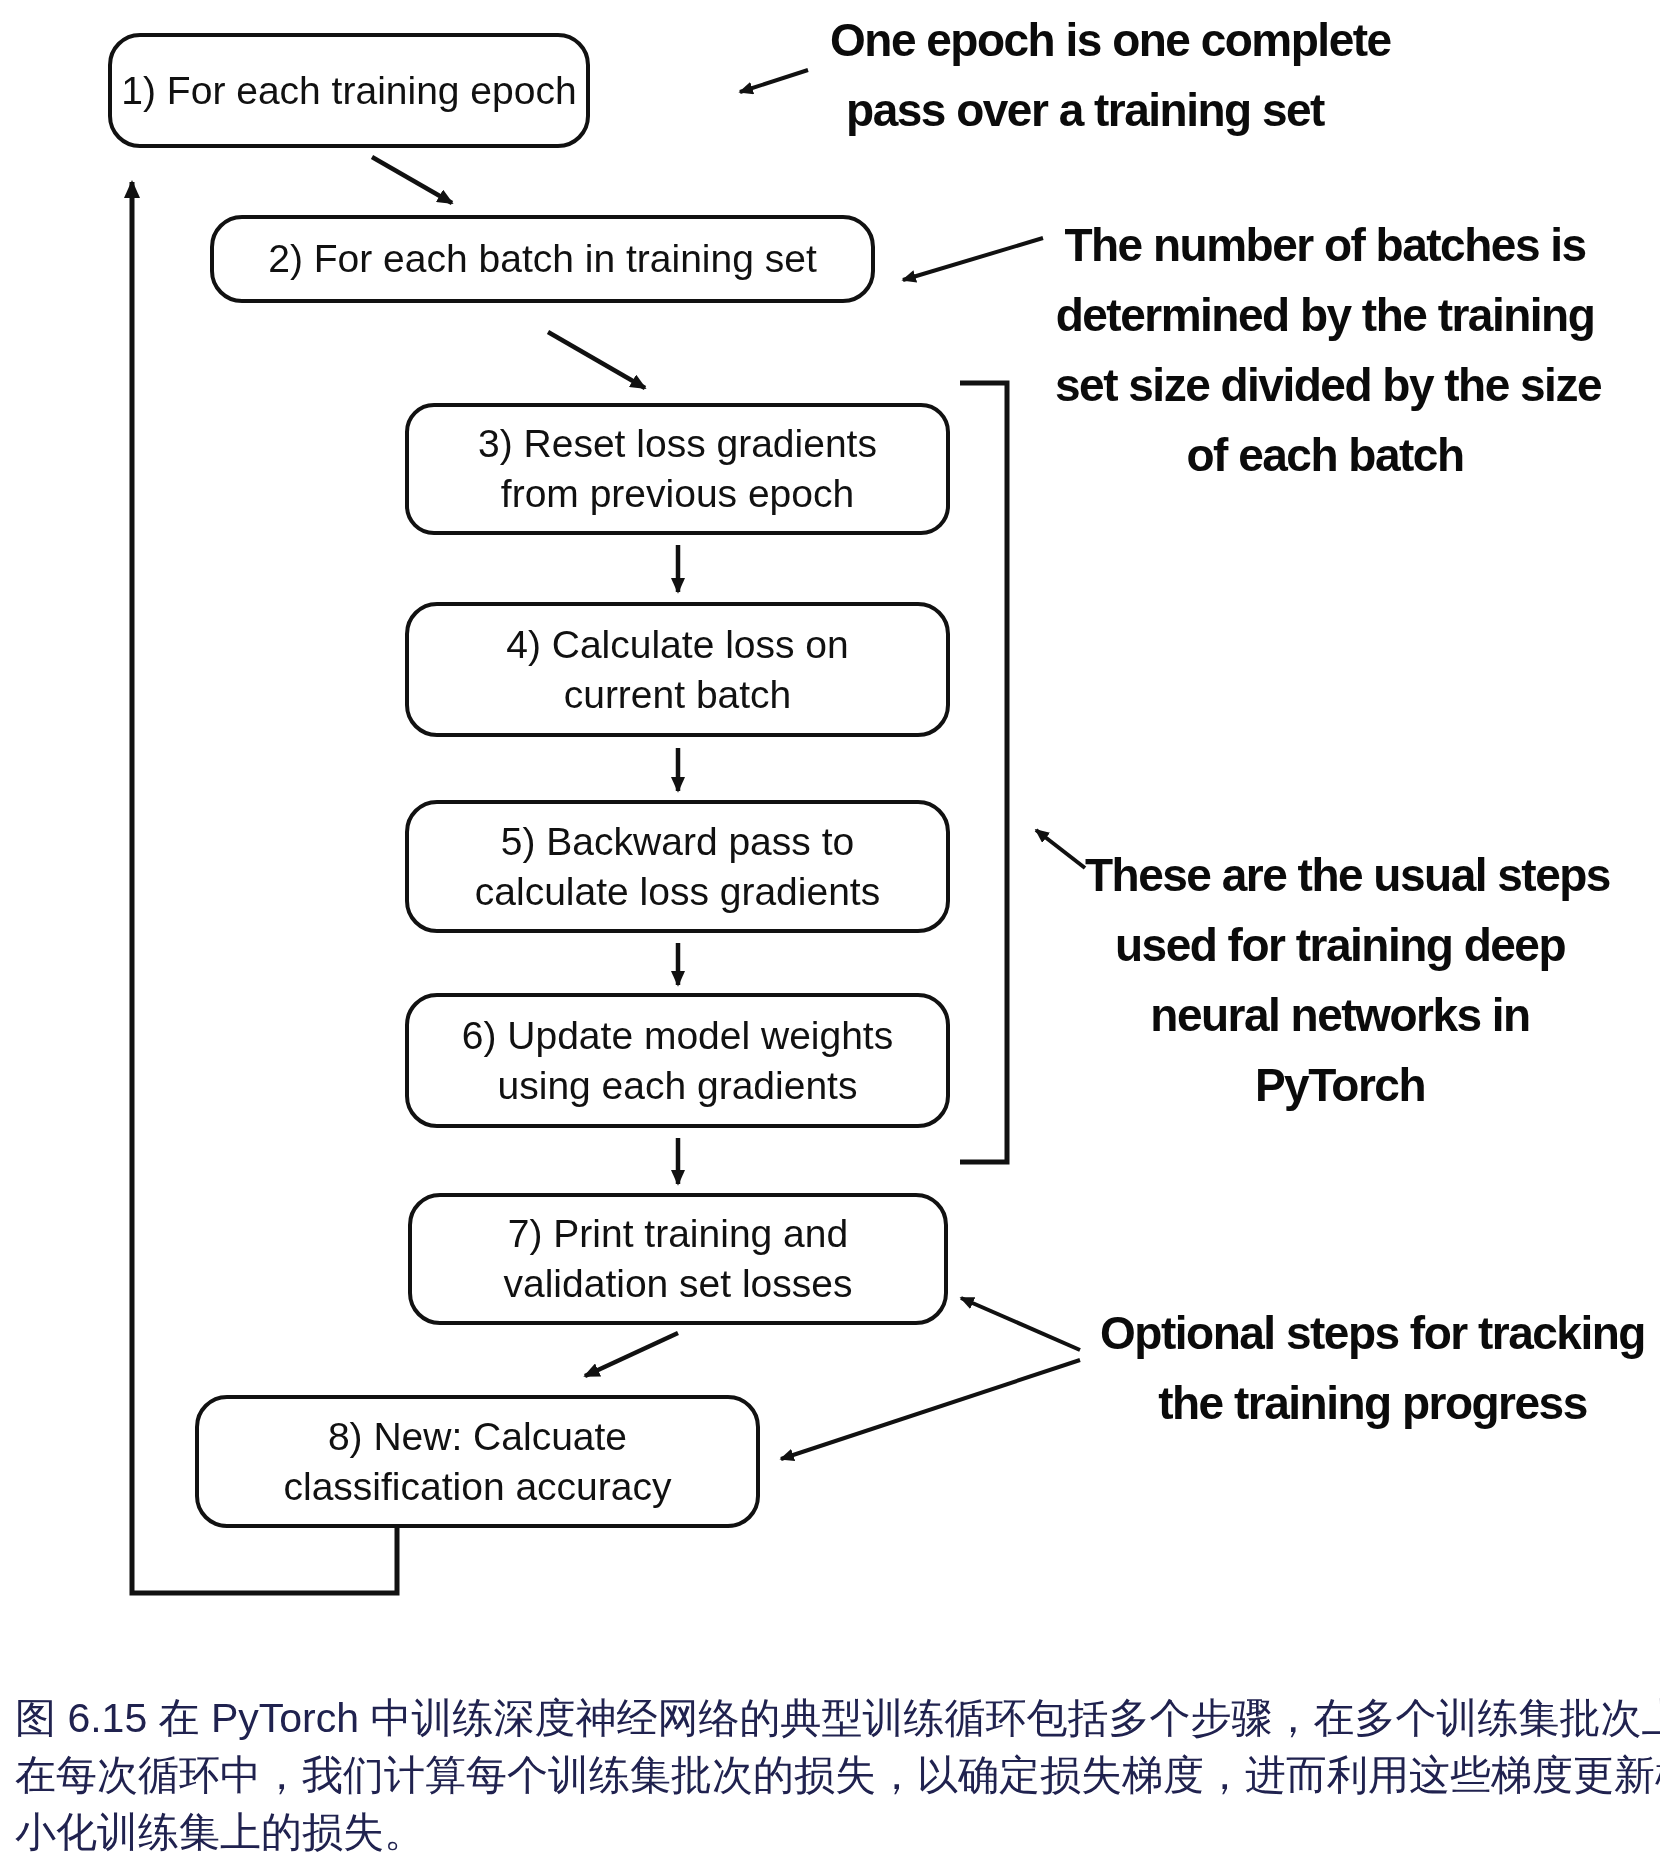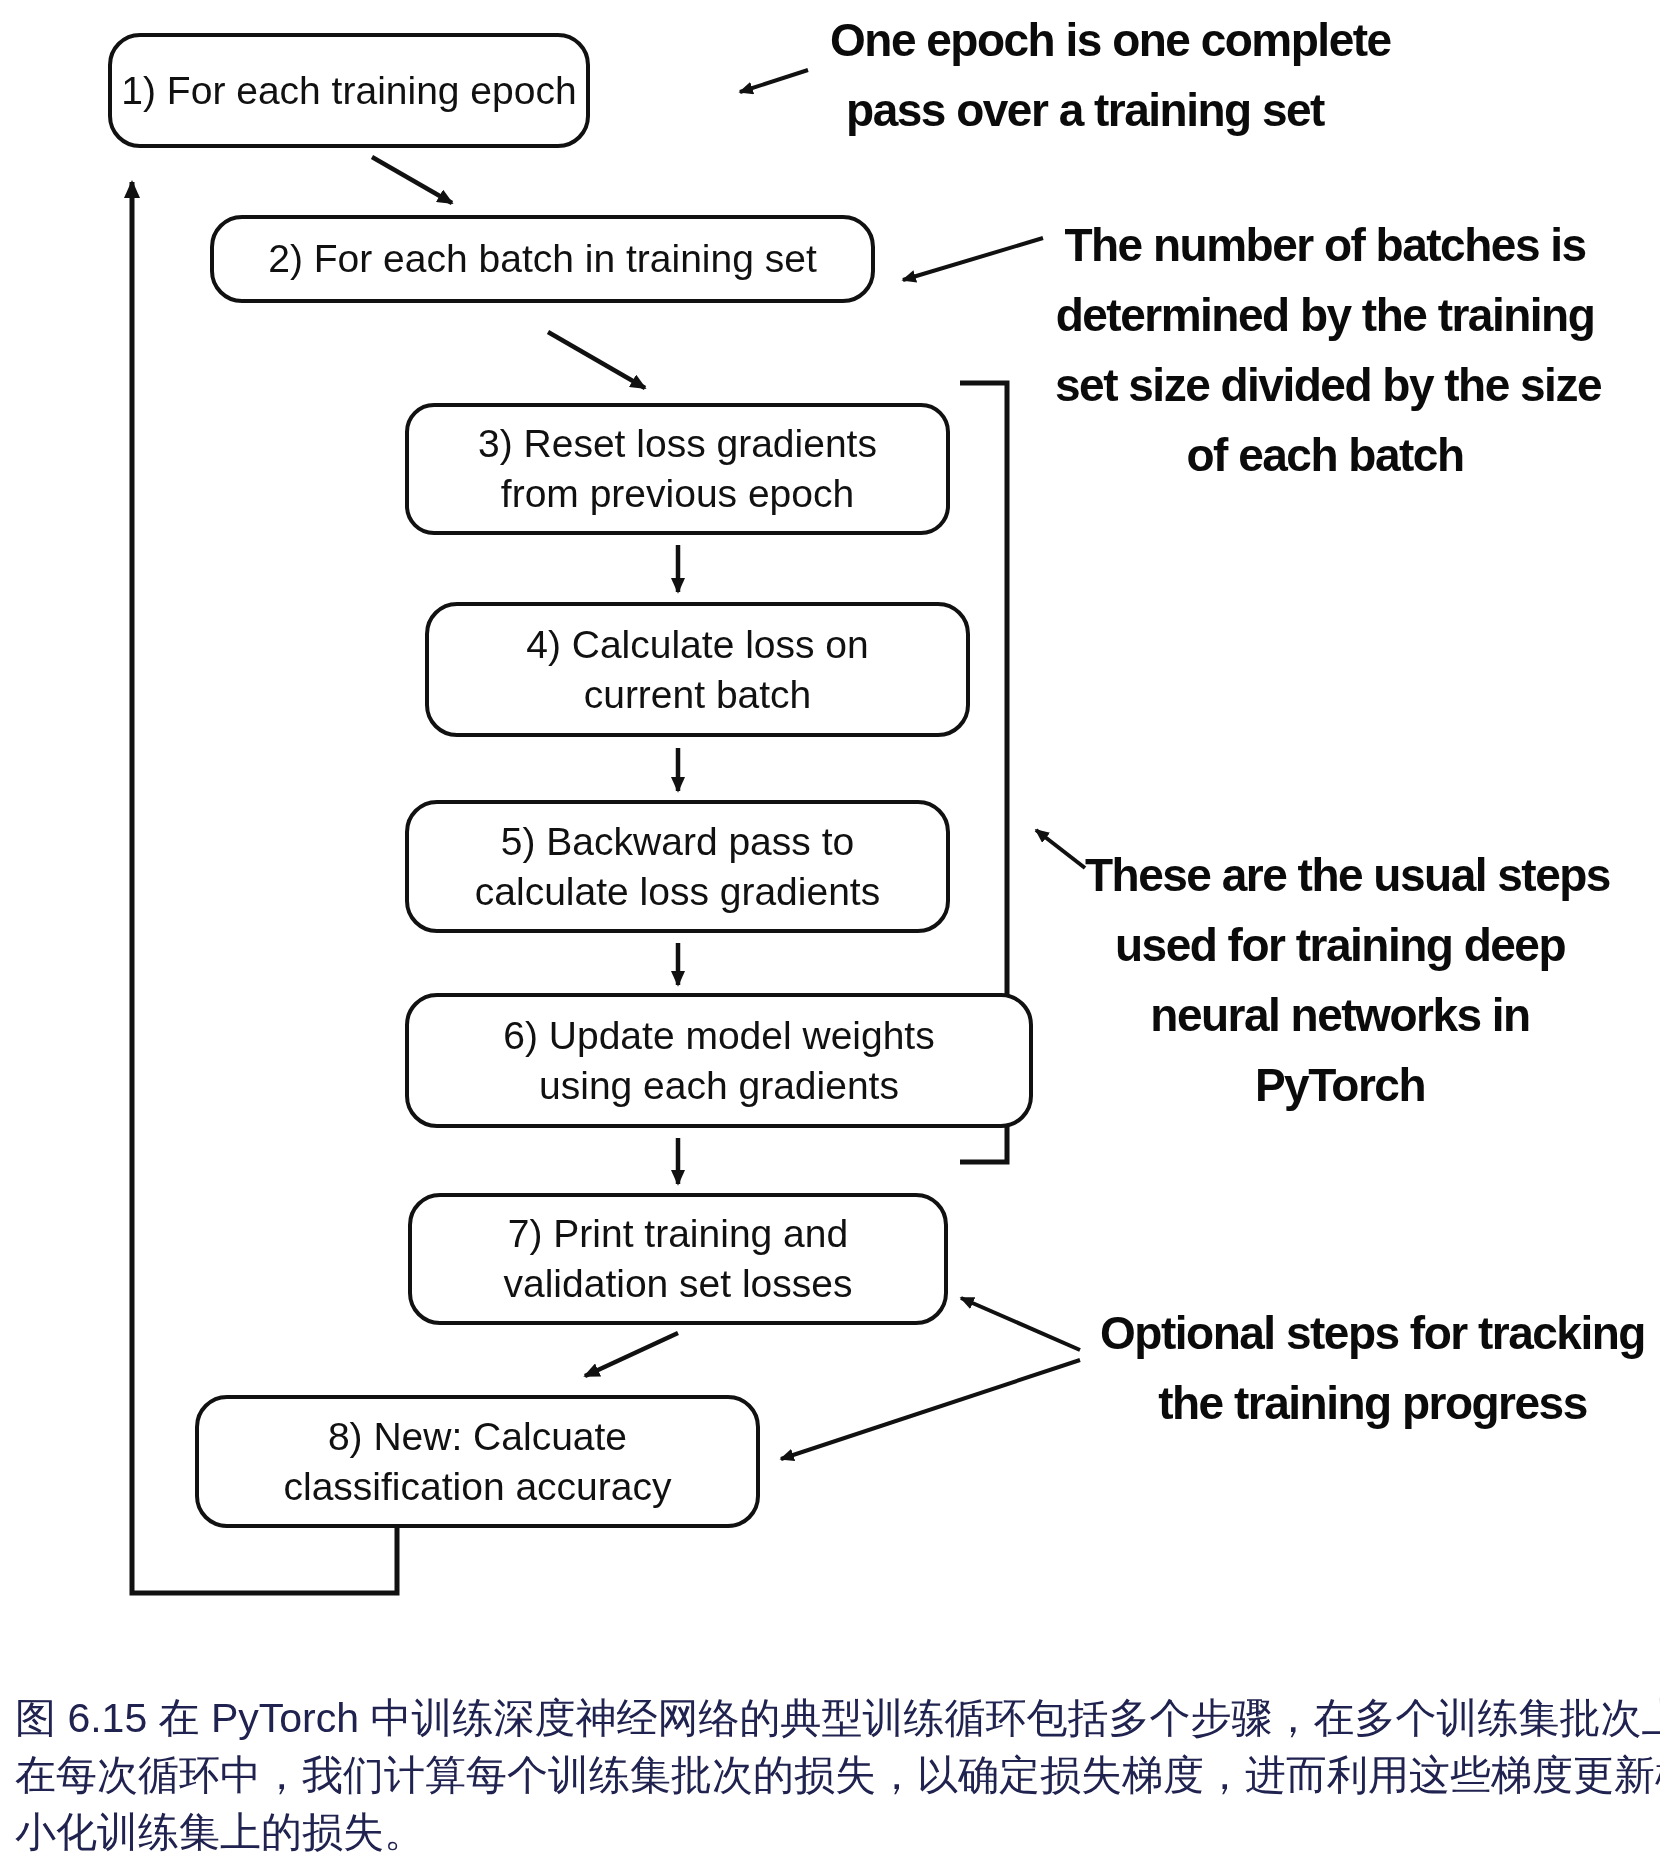--- a/index.html
+++ b/index.html
@@ -85,29 +85,29 @@
       <span class="ln"></span>
   </div>
   <div class="box" style="left:210px;top:215px;width:665px;height:88px;">
     <span class="ln">2) For each batch in training set</span>
       <span class="ln"></span>
   </div>
   <div class="box" style="left:405px;top:403px;width:545px;height:132px;border-radius:29px;">
     <span class="ln">3) Reset loss gradients</span>
       <span class="ln">from previous epoch</span>
   </div>
-  <div class="box" style="left:405px;top:602px;width:545px;height:135px;margin-left:20px;">
+  <div class="box" style="left:405px;top:602px;width:545px;height:135px;">
     <span class="ln">4) Calculate loss on</span>
       <span class="ln">current batch</span>
   </div>
   <div class="box" style="left:405px;top:800px;width:545px;height:133px;">
     <span class="ln">5) Backward pass to</span>
       <span class="ln">calculate loss gradients</span>
   </div>
-  <div class="box" style="left:405px;top:993px;width:628px;height:135px;">
+  <div class="box" style="left:405px;top:993px;width:545px;height:135px;">
     <span class="ln">6) Update model weights</span>
       <span class="ln">using each gradients</span>
   </div>
   <div class="box" style="left:408px;top:1193px;width:540px;height:132px;">
     <span class="ln">7) Print training and</span>
       <span class="ln">validation set losses</span>
   </div>
   <div class="box" style="left:195px;top:1395px;width:565px;height:133px;">
     <span class="ln">8) New: Calcuate</span>
       <span class="ln">classification accuracy</span>

